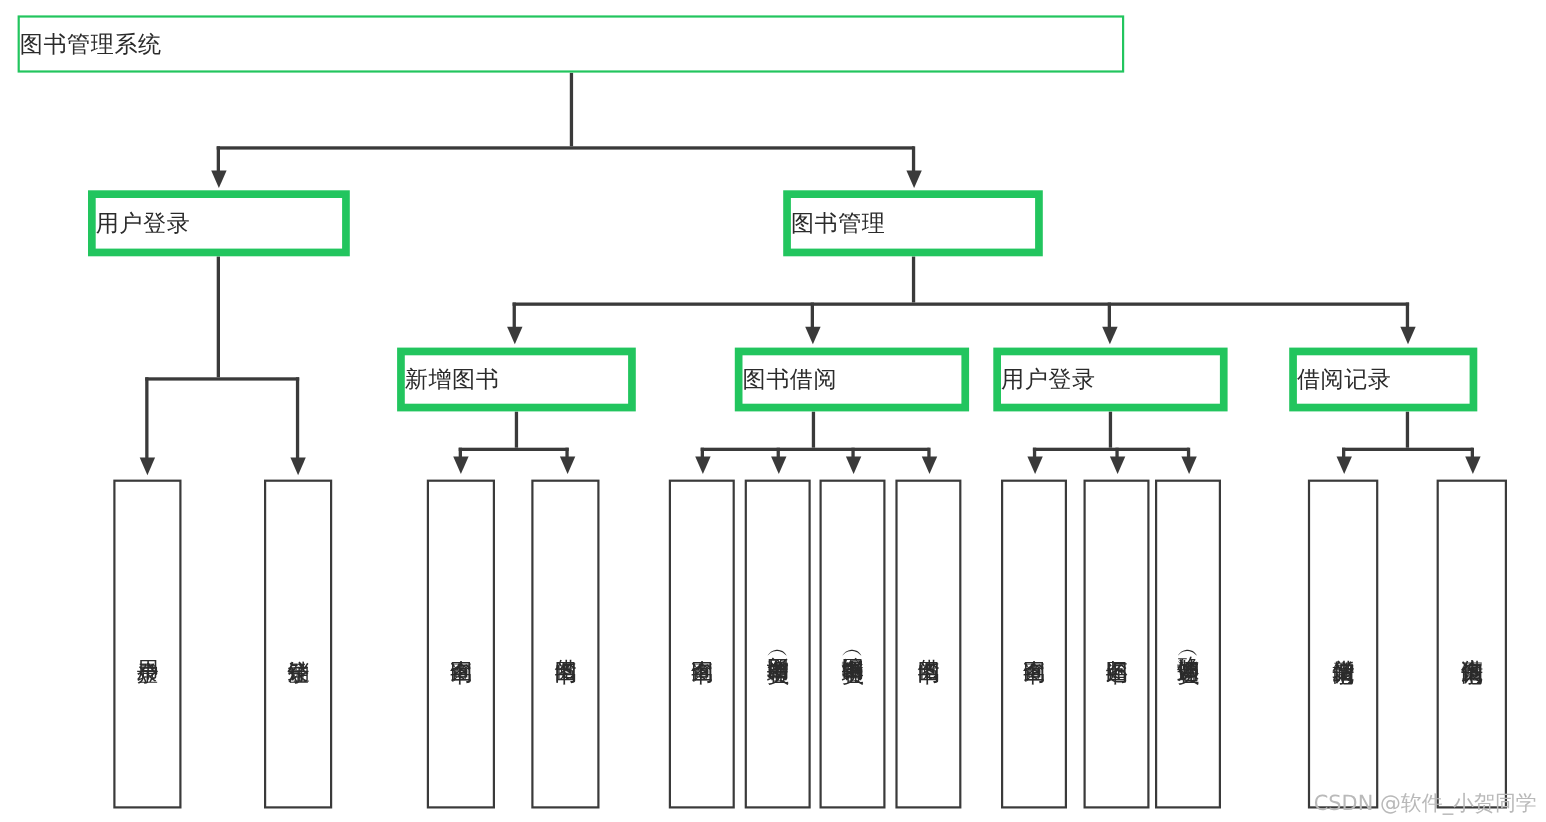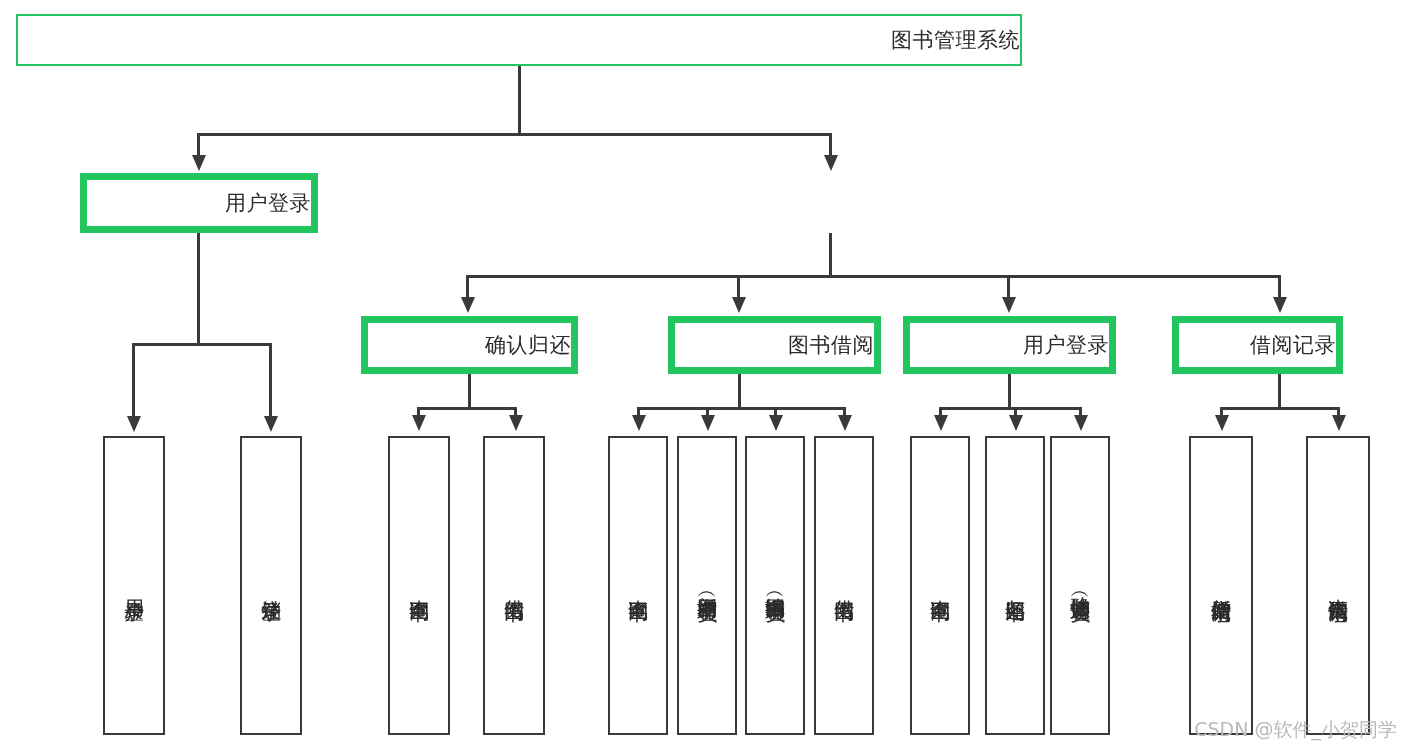--- a/index.html
+++ b/index.html
@@ -18,21 +18,21 @@
     overflow: hidden;
   }
   
   .node {
     position: absolute;
     box-sizing: border-box;
     background: #ffffff;
     border: 7px solid #22c55e;
     display: flex;
     align-items: center;
-    justify-content: flex-end;
+    justify-content: flex-start;
     color: #2b2b2b;
   }
   .node.root,
   .node.level1,
   .node.level2 {
     font-size: 21px;
     letter-spacing: 0.5px;
     white-space: nowrap;
   }
   .node.root {
@@ -148,23 +148,26 @@
   <div class="edge v" style="left:1337px; top:407px; height:10px;"></div>
   <div class="arrow" style="left:1332px; top:415px;"></div>
 
   <div class="node root" style="left:16px; top:14px; width:1006px; height:52px;">
     <span>图书管理系统</span>
   </div>
 
   <div class="node level1" style="left:80px; top:173px; width:238px; height:60px;">
     <span>用户登录</span>
   </div>
+  <div class="node level1" style="left:712px; top:173px; width:236px; height:60px;">
+    <span>图书管理</span>
+  </div>
 
   <div class="node level2" style="left:361px; top:316px; width:217px; height:58px;">
-    <span>确认归还</span>
+    <span>新增图书</span>
   </div>
   <div class="node level2" style="left:668px; top:316px; width:213px; height:58px;">
     <span>图书借阅</span>
   </div>
   <div class="node level2" style="left:903px; top:316px; width:213px; height:58px;">
     <span>用户登录</span>
   </div>
   <div class="node level2" style="left:1172px; top:316px; width:171px; height:58px;">
     <span>借阅记录</span>
   </div>

